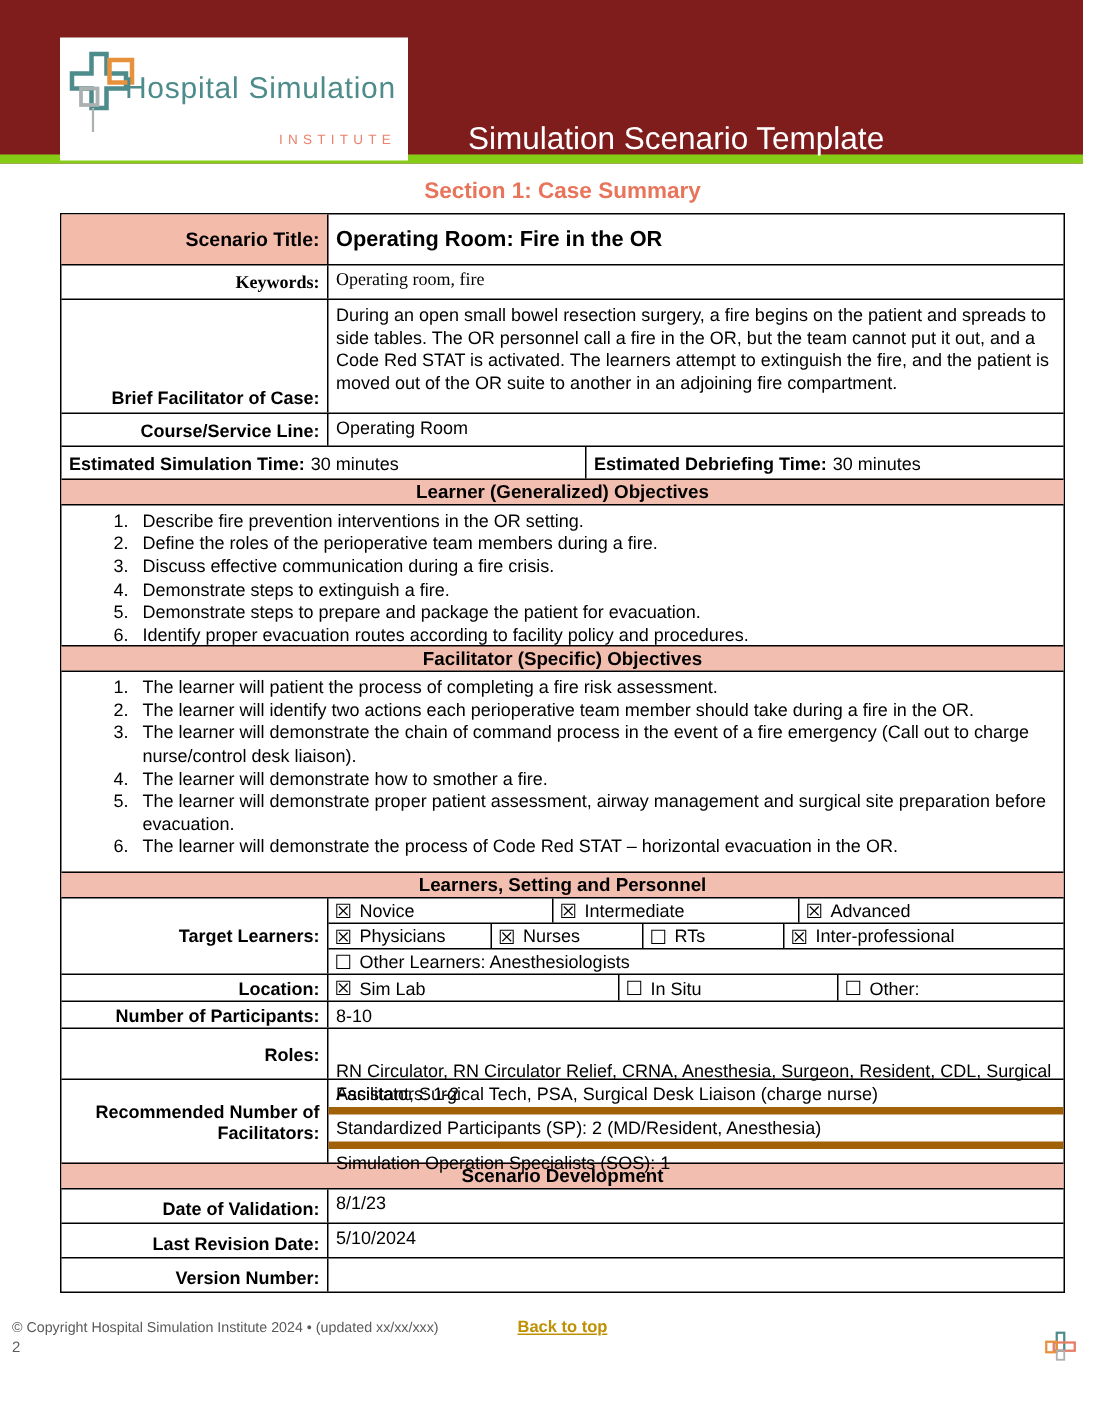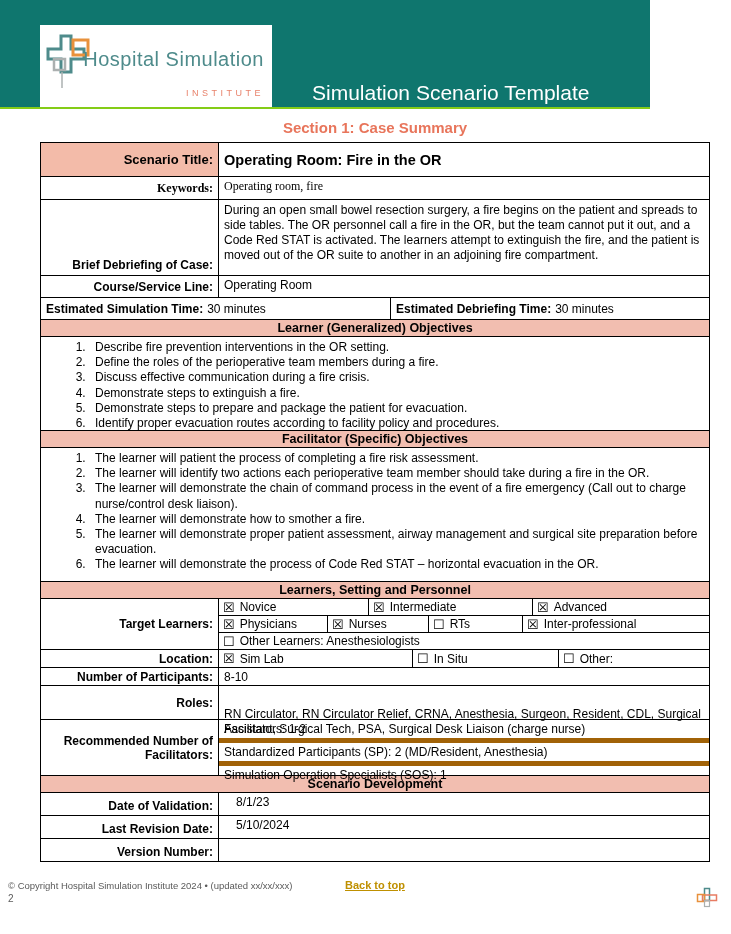--- a/index.html
+++ b/index.html
@@ -1,20 +1,20 @@
 <!DOCTYPE html>
 <html><head>
 <meta charset="utf-8">
 <style>
   * { margin:0; padding:0; box-sizing:border-box; }
   html,body { background:#fff; }
   body { width:731px; height:934px; font-family:"Liberation Sans", sans-serif; color:#000; position:relative; overflow:hidden; }
 
   
-  .banner { position:absolute; left:0; top:0; width:650px; height:109px; background:#0f766e; border-bottom:2px solid #84cc16; }
+  .banner { position:absolute; left:0; top:0; width:722px; height:109px; background:#7f1d1d; border-bottom:6px solid #84cc16; }
   .logo-box { position:absolute; left:40px; top:25px; width:232px; height:82px; background:#fff; }
   .logo-mark { position:absolute; left:6px; top:3px; }
   .logo-text { position:absolute; right:8px; bottom:9px; text-align:right; }
   .logo-line1 { color:#4E8B8B; font-size:20px; letter-spacing:0.5px; line-height:22px; }
   .logo-line2 { color:#E8826B; font-size:9px; font-weight:normal; letter-spacing:3.5px; margin-top:18px; }
   .banner-title { position:absolute; left:312px; top:81px; color:#fff; font-size:21px; white-space:nowrap; }
 
   
   .section-heading { position:absolute; left:40px; top:119px; width:670px; text-align:center; color:#E8755B; font-size:15px; font-weight:bold; }
 
@@ -52,21 +52,21 @@
   .w150 { width:150px; } .w164 { width:164px; }
   .w109 { width:109px; } .w101 { width:101px; } .w94 { width:94px; }
   .w194 { width:194px; } .w146 { width:146px; }
   .r-loc { height:18px; }
   .r-part { height:18px; }
   .r-roles { height:34px; }
   .r-roles .vcell { line-height:15.3px;margin-top:19px; }
   .r-rec { height:56px; }
   .r-rec .srow { padding:2px 5px; border-top:5px solid #a16207; }
   .r-rec .srow:first-child { border-top:none; height:22px; }
-  .r-dev { height:23px;gap:12px; }
+  .r-dev { height:23px; }
   .r-dev .lcell { align-items:flex-end; padding-bottom:2px; }
   .r-dev .vcell { padding-top:2px; }
 
   
   .footer-copy { position:absolute; left:8px; top:880px; font-size:9.5px; color:#5a5a5a; }
   .footer-page { position:absolute; left:8px; top:893px; font-size:10px; color:#5a5a5a; }
   .back-to-top { position:absolute; left:345px; top:879px; font-size:11px; font-weight:bold; color:#BF9000; text-decoration:underline; cursor:pointer; }
   .corner-icon { position:absolute; left:696px; top:887px; }
 </style>
 </head>
@@ -98,21 +98,21 @@
       <div class="lcell">Scenario Title:</div>
       <div class="vcell">Operating Room: Fire in the OR</div>
     </div>
 
     <div class="row r-keywords">
       <div class="lcell">Keywords:</div>
       <div class="vcell">Operating room, fire</div>
     </div>
 
     <div class="row r-desc">
-      <div class="lcell">Brief Debriefing of Case:</div>
+      <div class="lcell">Brief Facilitator of Case:</div>
       <div class="vcell">During an open small bowel resection surgery, a fire begins on the patient and spreads to side tables. The OR personnel call a fire in the OR, but the team cannot put it out, and a Code Red STAT is activated. The learners attempt to extinguish the fire, and the patient is moved out of the OR suite to another in an adjoining fire compartment.</div>
     </div>
 
     <div class="row r-course">
       <div class="lcell">Course/Service Line:</div>
       <div class="vcell">Operating Room</div>
     </div>
 
     <div class="row r-times">
       <div class="tcell left">

